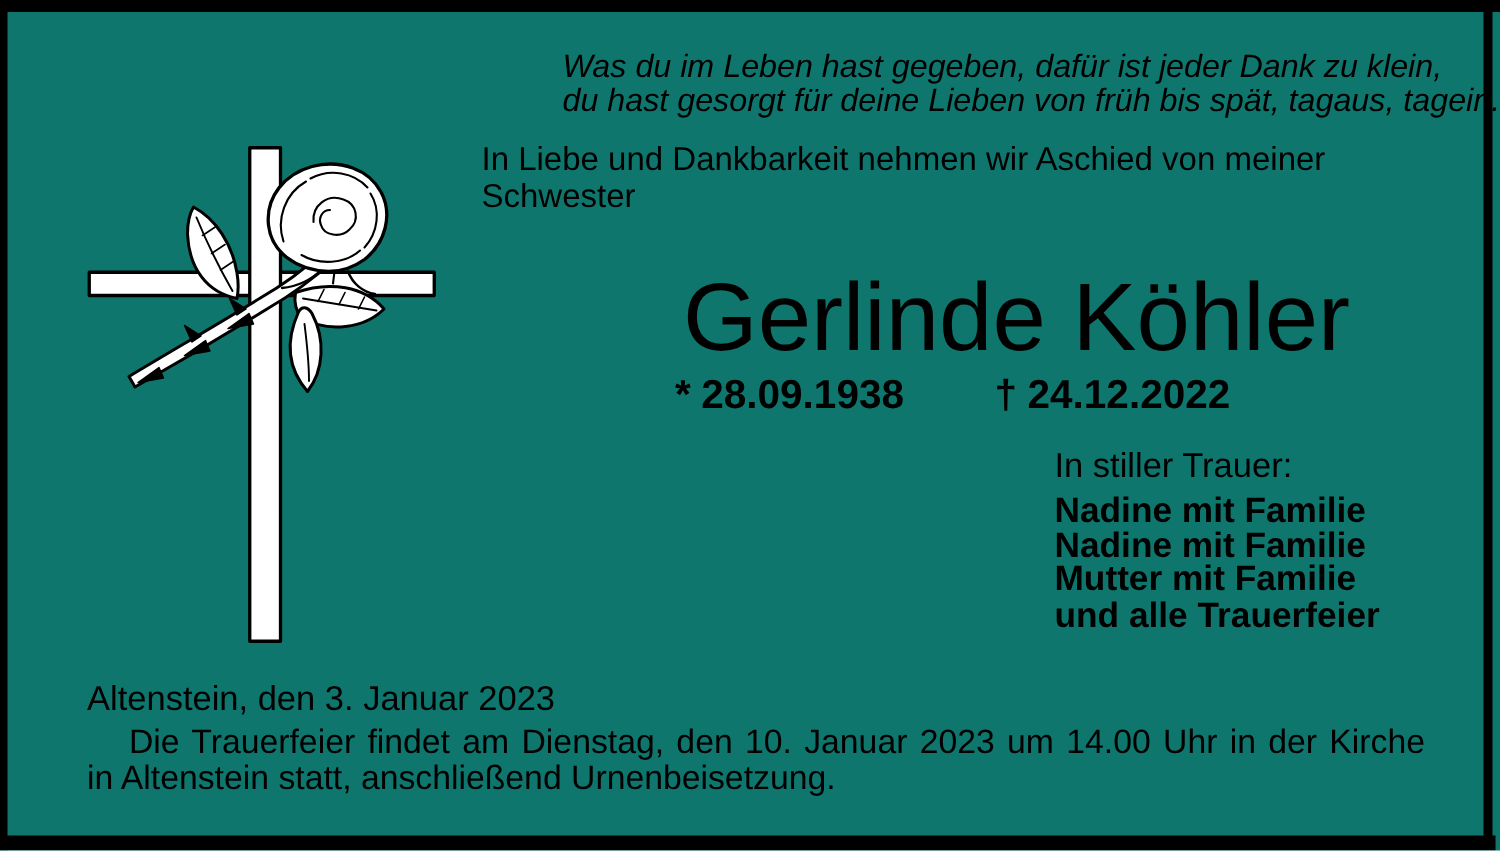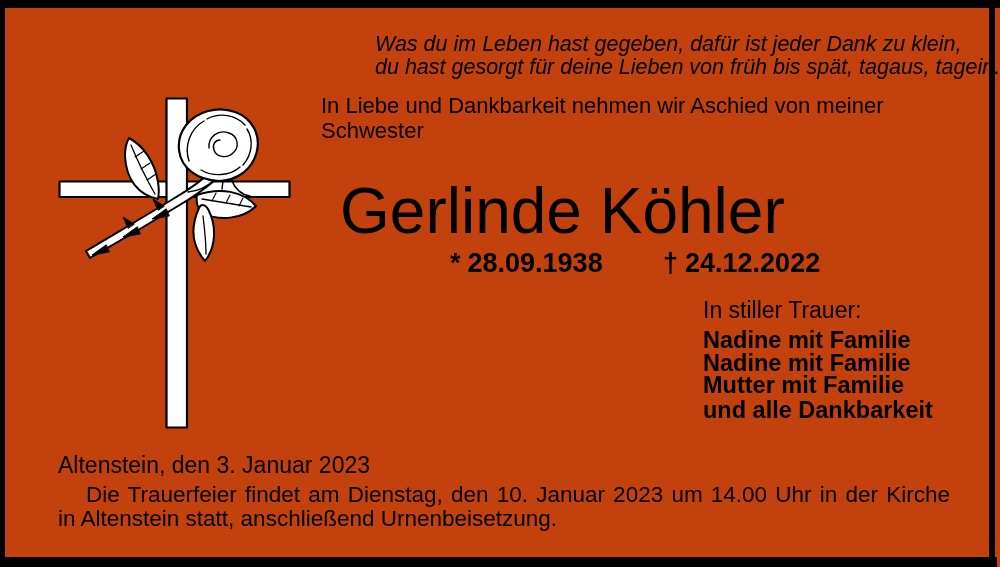--- a/index.html
+++ b/index.html
@@ -1,36 +1,36 @@
 <!DOCTYPE html>
 <html><head>
 <meta charset="utf-8">
 <style>
   html,body{margin:0;padding:0;background:#e9e9e9;}
   .page{
     position:relative;
     width:1000px;height:567px;
-    background:#c2410c;
+    background:#0f766e;
     overflow:hidden;
     font-family:"Liberation Sans", sans-serif;
     color:#000;
   }
   .abs{position:absolute;}
   
   .border-top{left:0;top:0;width:1000px;height:8px;background:#000;}
   .border-bottom{left:0;top:557px;width:997px;height:10px;background:#000;}
   .border-left{left:0;top:0;width:5px;height:567px;background:#000;}
   .border-right{left:989px;top:8px;width:6px;height:551px;background:#000;}
 
   .illustration{left:40px;top:85px;width:260px;height:360px;}
 
   .quote{left:375px;top:33px;font-size:21.5px;line-height:22.5px;font-style:italic;white-space:nowrap;}
   .intro{left:321px;top:94px;font-size:22px;line-height:24.5px;white-space:nowrap;}
 
-  .name{left:340px;top:179px;width:560px;margin:0;text-align:left;
+  .name{left:340px;top:179px;width:560px;margin:0;text-align:right;
         font-size:64px;line-height:64px;font-weight:400;white-space:nowrap;}
 
   .dates{top:250px;font-size:27px;line-height:27px;font-weight:700;white-space:nowrap;}
   .birth{left:450px;}
   .death{left:663px;}
   .dates .date-value{margin-left:7px;text-align:center;}
 
   .mourning-heading{left:703px;top:298px;font-size:23px;line-height:24px;white-space:nowrap;}
   .mourners{left:703px;top:329px;font-size:23.5px;line-height:22.5px;font-weight:700;white-space:nowrap;}
   .mourning-closing{margin-top:2px;}
@@ -110,21 +110,21 @@
   <div class="abs dates death">
     <span>†</span><span class="date-value">24.12.2022</span>
   </div>
 
   <div class="abs mourning-heading">In stiller Trauer:</div>
 
   <div class="abs mourners">
     <div>Nadine mit Familie</div>
     <div>Nadine mit Familie</div>
     <div>Mutter mit Familie</div>
-    <div class="mourning-closing">und alle Dankbarkeit</div>
+    <div class="mourning-closing">und alle Trauerfeier</div>
   </div>
 
   <div class="abs place-date">Altenstein, den 3. Januar 2023</div>
 
   <div class="abs funeral">
     <div class="justified">Die Trauerfeier findet am Dienstag, den 10. Januar 2023 um 14.00 Uhr in der Kirche</div>
     <div>in Altenstein statt, anschließend Urnenbeisetzung.</div>
   </div>
 
 </div>

